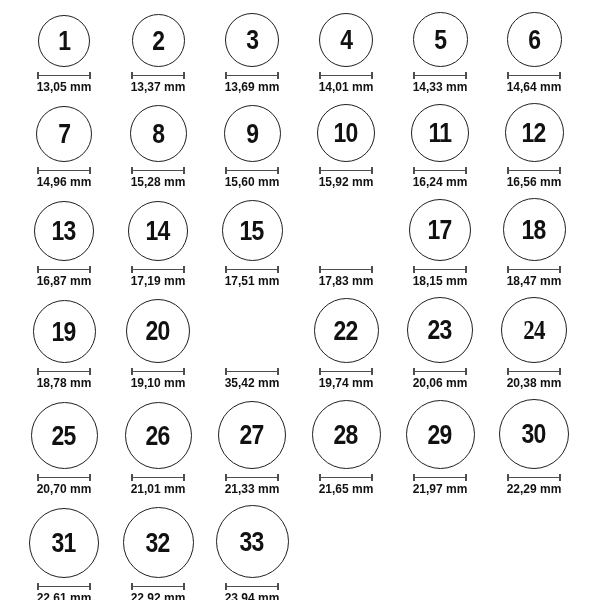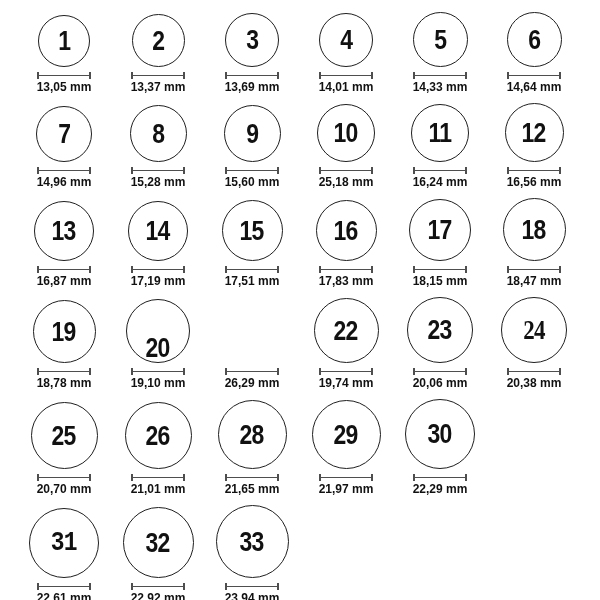--- a/index.html
+++ b/index.html
@@ -144,21 +144,21 @@
           <span class="num">9</span>
         </div>
         <div class="dim"></div>
         <div class="label">15,60 mm</div>
       </div>
       <div class="cell">
         <div class="circle" style="width: 58px; height: 58px;">
           <span class="num">10</span>
         </div>
         <div class="dim"></div>
-        <div class="label">25,18 mm</div>
+        <div class="label">15,92 mm</div>
       </div>
       <div class="cell">
         <div class="circle" style="width: 58px; height: 58px;">
           <span class="num">11</span>
         </div>
         <div class="dim"></div>
         <div class="label">16,24 mm</div>
       </div>
       <div class="cell">
         <div class="circle" style="width: 59px; height: 59px;">
@@ -184,23 +184,20 @@
         <div class="label">17,19 mm</div>
       </div>
       <div class="cell">
         <div class="circle" style="width: 61px; height: 61px;">
           <span class="num">15</span>
         </div>
         <div class="dim"></div>
         <div class="label">17,51 mm</div>
       </div>
       <div class="cell">
-        <div class="circle" style="width: 61px; height: 61px;">
-          <span class="num">16</span>
-        </div>
         <div class="dim"></div>
         <div class="label">17,83 mm</div>
       </div>
       <div class="cell">
         <div class="circle" style="width: 62px; height: 62px;">
           <span class="num">17</span>
         </div>
         <div class="dim"></div>
         <div class="label">18,15 mm</div>
       </div>
@@ -214,29 +211,29 @@
     </div>
     <div class="row">
       <div class="cell">
         <div class="circle" style="width: 63px; height: 63px;">
           <span class="num">19</span>
         </div>
         <div class="dim"></div>
         <div class="label">18,78 mm</div>
       </div>
       <div class="cell">
-        <div class="circle" style="width: 64px; height: 64px; align-items: flex-end;">
+        <div class="circle" style="width: 64px; height: 64px;">
           <span class="num">20</span>
         </div>
         <div class="dim"></div>
         <div class="label">19,10 mm</div>
       </div>
       <div class="cell">
         <div class="dim"></div>
-        <div class="label">26,29 mm</div>
+        <div class="label">35,42 mm</div>
       </div>
       <div class="cell">
         <div class="circle" style="width: 65px; height: 65px;">
           <span class="num">22</span>
         </div>
         <div class="dim"></div>
         <div class="label">19,74 mm</div>
       </div>
       <div class="cell">
         <div class="circle" style="width: 66px; height: 66px;">
@@ -262,20 +259,27 @@
         <div class="label">20,70 mm</div>
       </div>
       <div class="cell">
         <div class="circle" style="width: 67px; height: 67px;">
           <span class="num">26</span>
         </div>
         <div class="dim"></div>
         <div class="label">21,01 mm</div>
       </div>
       <div class="cell">
+        <div class="circle" style="width: 68px; height: 68px;">
+          <span class="num">27</span>
+        </div>
+        <div class="dim"></div>
+        <div class="label">21,33 mm</div>
+      </div>
+      <div class="cell">
         <div class="circle" style="width: 69px; height: 69px;">
           <span class="num">28</span>
         </div>
         <div class="dim"></div>
         <div class="label">21,65 mm</div>
       </div>
       <div class="cell">
         <div class="circle" style="width: 69px; height: 69px;">
           <span class="num">29</span>
         </div>
@@ -285,21 +289,21 @@
       <div class="cell">
         <div class="circle" style="width: 70px; height: 70px;">
           <span class="num">30</span>
         </div>
         <div class="dim"></div>
         <div class="label">22,29 mm</div>
       </div>
     </div>
     <div class="row">
       <div class="cell">
-        <div class="circle" style="width: 70px; height: 70px; font-family: Liberation Mono, monospace;">
+        <div class="circle" style="width: 70px; height: 70px;">
           <span class="num">31</span>
         </div>
         <div class="dim"></div>
         <div class="label">22,61 mm</div>
       </div>
       <div class="cell">
         <div class="circle" style="width: 71px; height: 71px;">
           <span class="num">32</span>
         </div>
         <div class="dim"></div>

